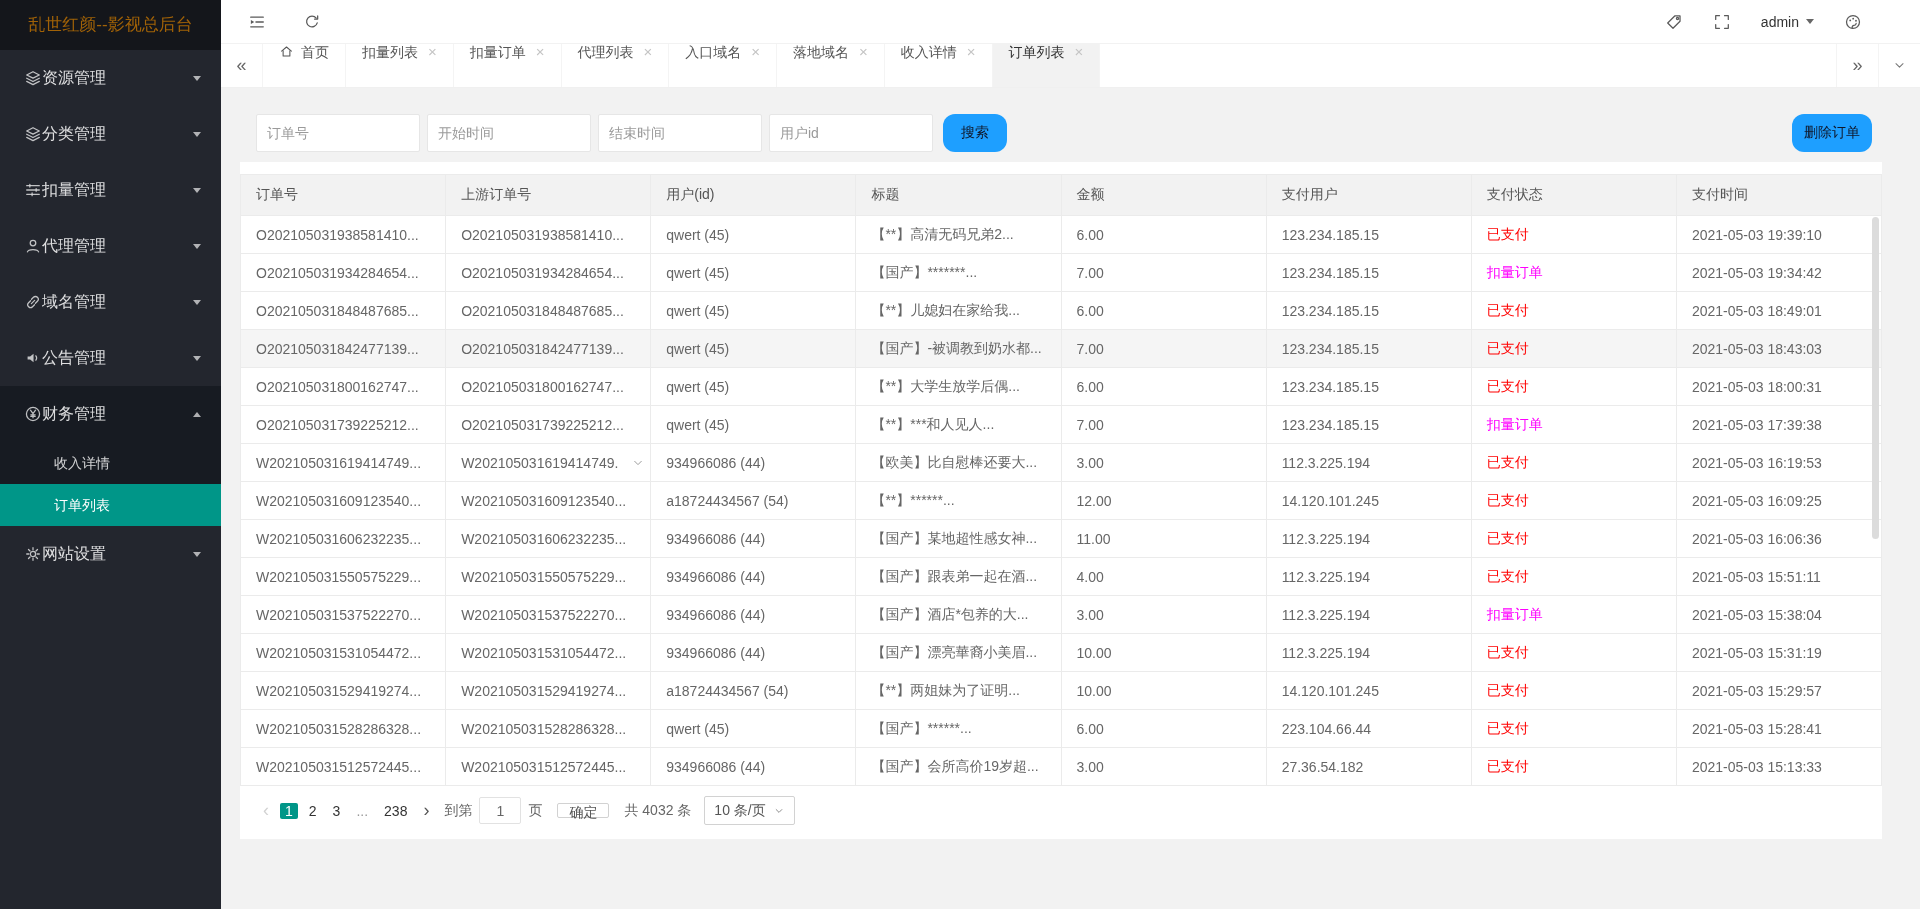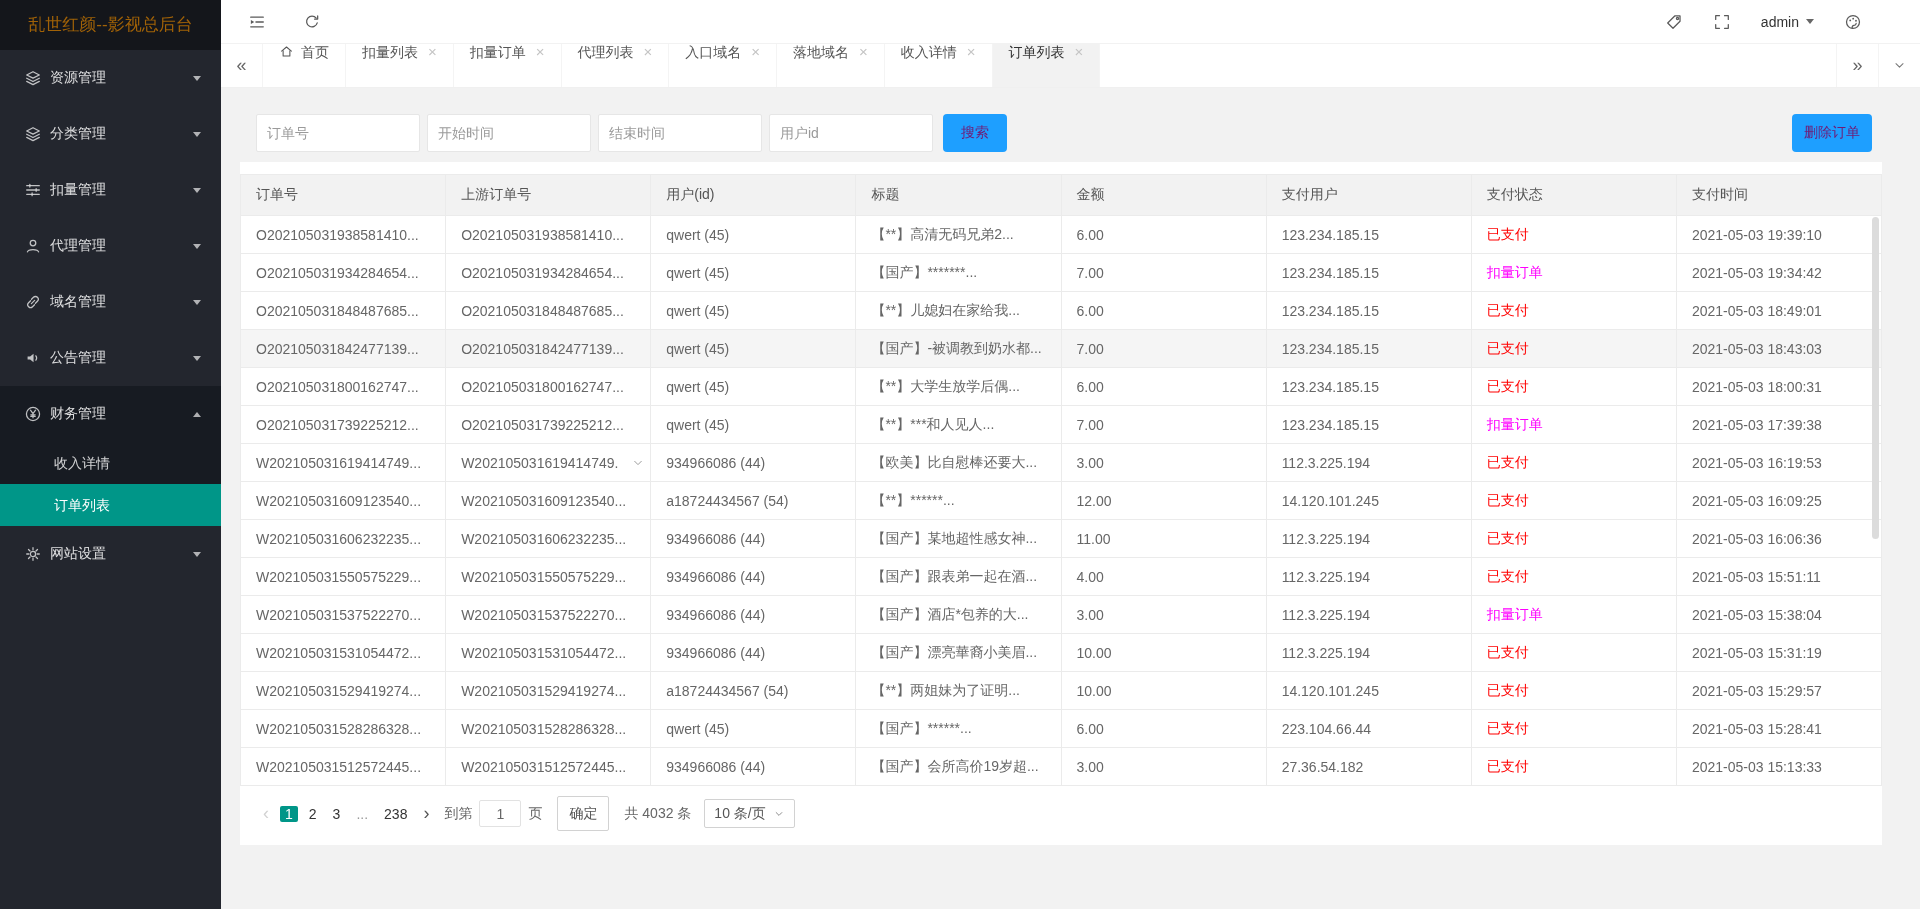--- a/index.html
+++ b/index.html
@@ -7,21 +7,21 @@
   *{box-sizing:border-box}
   .ic{display:block}
 
   
   .sidebar{position:fixed;left:0;top:0;width:221px;height:909px;background:#23262e;z-index:5}
   .logo{height:50px;line-height:50px;background:#14161b;color:#a16207;font-size:17px;text-align:center;
     white-space:nowrap;overflow:hidden}
   .menu-item{height:56px;display:flex;align-items:center;padding:0 20px 0 24px;
     color:rgba(255,255,255,.85);cursor:pointer}
   .menu-item .ic{width:18px;height:18px;opacity:.85}
-  .mi-label{margin-left:8px;font-size:14px}
+  .mi-label{margin-left:0;font-size:16px}
   .tri{margin-left:auto;width:0;height:0;border-left:4.5px solid transparent;border-right:4.5px solid transparent}
   .tri.down{border-top:5px solid rgba(255,255,255,.65)}
   .tri.up{border-bottom:5px solid rgba(255,255,255,.65)}
   .menu-group.open{background:#171b22}
   .submenu-item{height:42px;line-height:42px;padding-left:54px;font-size:14px;
     color:rgba(255,255,255,.8);cursor:pointer}
   .submenu-item.active{background:#009688;color:#fff}
 
   
   .main{margin-left:221px;height:909px}
@@ -48,21 +48,21 @@
   .tab-close{margin-left:10px;color:#c4c4c4;font-size:15px;line-height:1}
   .tab.active{background:#f2f2f2;color:#333}
 
   
   .content{padding:16px 38px 0 19px}
   .card{background:#fff}
   .filterbar{background:#f2f2f2;display:flex;align-items:center;padding:10px 10px 10px 16px}
   .finput{width:164px;height:38px;border:1px solid #e6e6e6;background:#fff;margin-right:7px;
     padding:0 10px;font-size:14px;color:#333;outline:none;border-radius:2px}
   .finput::placeholder{color:#9a9a9a}
-  .btn{height:38px;border:none;background:#1e9fff;color:#701a75;font-size:14px;cursor:pointer;border-radius:4px}
+  .btn{height:38px;border:none;background:#1e9fff;color:#0f172a;font-size:14px;cursor:pointer;border-radius:12px}
   .btn-search{width:64px;margin-left:3px}
   .btn-delete{width:80px;margin-left:auto}
 
   .table-wrap{margin-top:12px;position:relative}
   table{width:100%;border-collapse:collapse;table-layout:fixed}
   th,td{border:1px solid #ebebeb;padding:0 15px;text-align:left;font-weight:400;
     white-space:nowrap;overflow:hidden;text-overflow:ellipsis;font-size:14px}
   th{background:#f2f2f2;height:41px;color:#555}
   td{height:38px;color:#666;background:#fff}
   tr.hovered td{background:#f5f5f5}
@@ -77,21 +77,21 @@
   .pager{display:flex;align-items:center;padding:10px 0 14px 15px;font-size:14px;color:#666;background:#fff}
   .pg-prev{color:#d2d2d2;font-size:18px;padding:0 8px;cursor:default}
   .pg-next{color:#555;font-size:18px;padding:0 8px;cursor:pointer}
   .pg-num{min-width:26px;height:26px;line-height:26px;text-align:center;margin:0 3px;padding:0 5px;
     color:#333;cursor:pointer}
   .pg-num.current{background:#009688;color:#fff;border-radius:2px;cursor:default}
   .pg-num.dots{color:#999;cursor:default}
   .pg-text{margin:0 7px}
   .pg-input{width:42px;height:27px;border:1px solid #e2e2e2;text-align:center;color:#666;
     font-size:14px;outline:none;border-radius:2px}
-  .pg-confirm{height:35px;padding:0 11px;background:#fff;border:1px solid #d2d2d2;color:#555;
+  .pg-confirm{height:15px;padding:0 11px;background:#fff;border:1px solid #d2d2d2;color:#555;
     font-size:14px;margin:0 8px;cursor:pointer;border-radius:2px}
   .pg-select{display:inline-flex;align-items:center;gap:7px;height:29px;border:1px solid #d2d2d2;
     background:#fff;padding:0 9px;margin-left:6px;border-radius:2px;cursor:pointer;color:#555}
   .pg-select .ic{width:12px;height:12px;color:#777}
 </style>
 </head>
 <body>
 
 <div class="sidebar">
   <div class="logo">乱世红颜--影视总后台</div>

